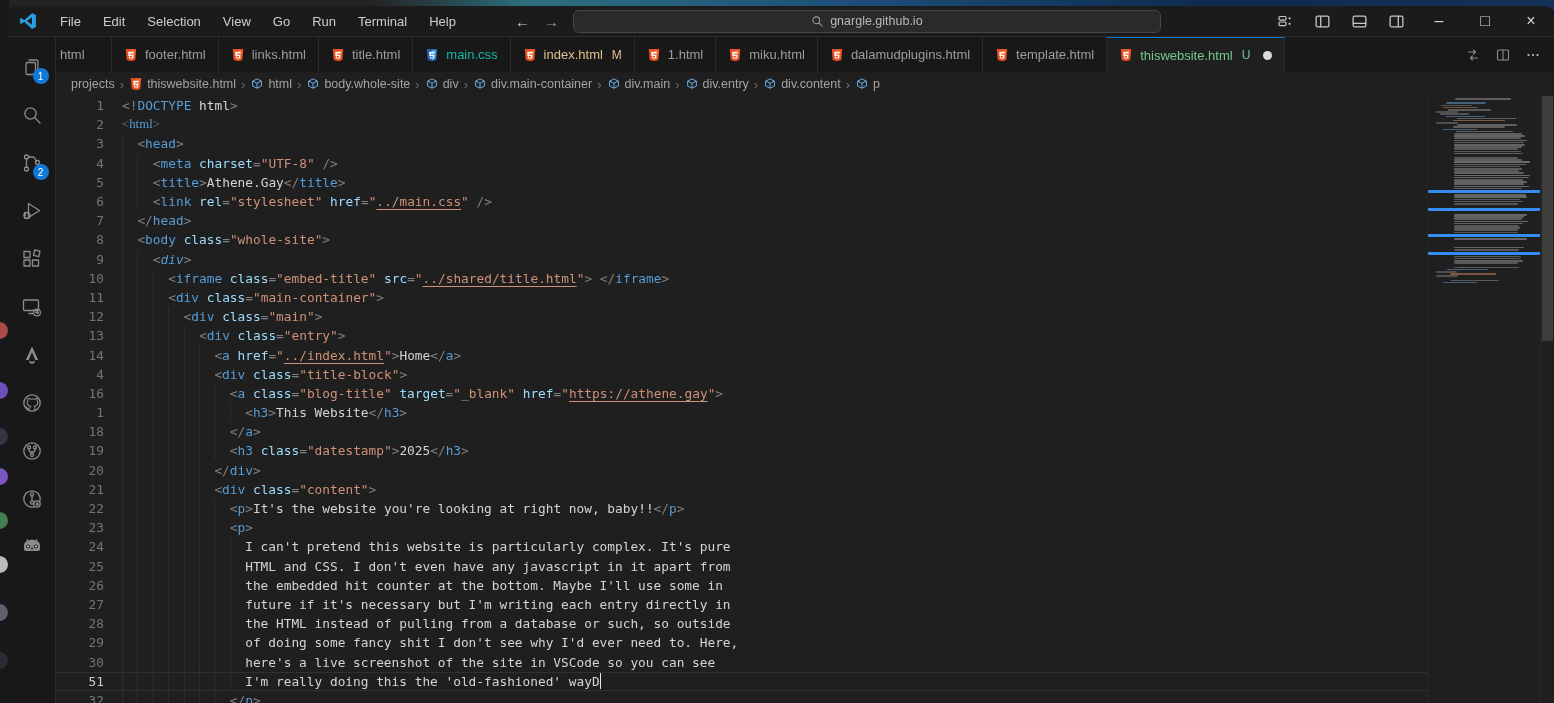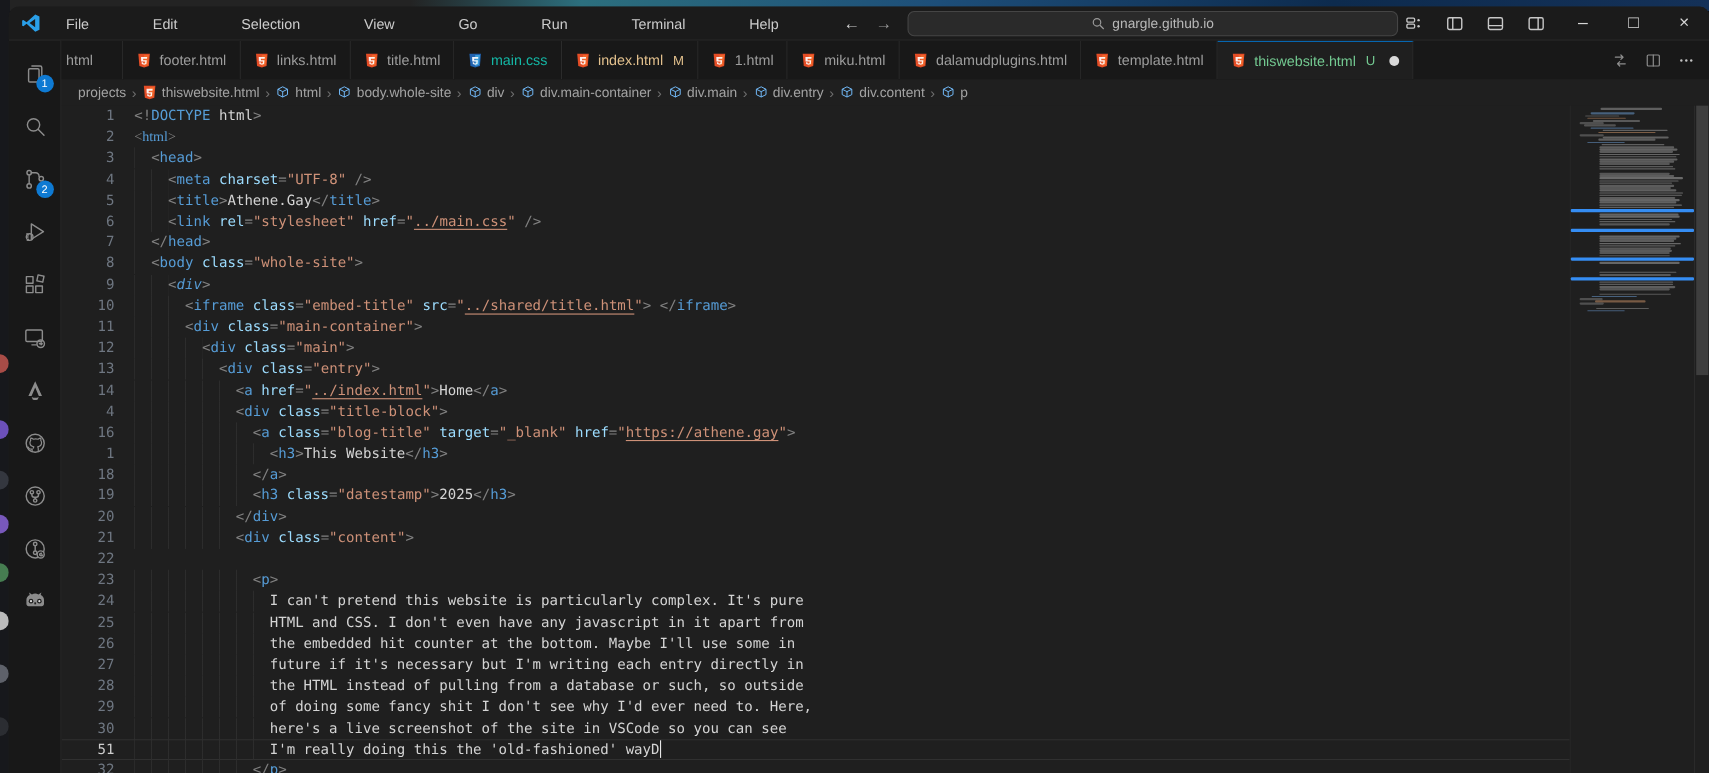--- a/index.html
+++ b/index.html
@@ -9,21 +9,21 @@
     background:linear-gradient(90deg,#232323 0%,#232323 24%,#2c6f7e 34%,#1d4e79 55%,#0d2b4e 78%,#143158 100%); }
   .bg-left { position:absolute; left:0; top:0; width:9px; height:703px; background:#17181c; overflow:hidden; }
   .bg-left .dot { position:absolute; left:-9px; width:17px; height:17px; border-radius:50%; opacity:.85; }
 
   .window { position:absolute; left:8px; top:6px; width:1546px; height:697px; background:#1f1f1f;
     border-radius:9px 9px 0 0; overflow:hidden; display:flex; flex-direction:column; }
 
   
   .titlebar { height:31px; background:#1b1b1b; border-bottom:1px solid #2b2b2b; display:flex; align-items:center; flex:none; }
   .vscode-logo { width:18px; height:18px; margin:0 12px 0 11px; flex:none; }
-  .menus { display:flex; align-items:center; height:100%;gap:36px; }
+  .menus { display:flex; align-items:center; height:100%; }
   .menu-item { color:#cccccc; font-size:13px; padding:0 11px; height:100%; display:flex; align-items:center; cursor:default; }
   .nav-arrows { display:flex; align-items:center; gap:14px; margin:0 14px 0 48px; color:#cfcfcf; font-size:15px; }
   .nav-arrows .fwd { color:#9a9a9a; }
   .cmd-center { width:588px; height:23px; background:#2a2a2a; border:1px solid #454545; border-radius:6px;
     display:flex; align-items:center; justify-content:center; gap:6px; color:#b8b8b8; font-size:12.5px; }
   .cmd-center svg { opacity:.8; }
   .layout-btns { display:flex; align-items:center; gap:9px; margin-left:auto; margin-right:6px; }
   .layout-btns .lbtn { width:28px; height:24px; display:flex; align-items:center; justify-content:center; color:#c8c8c8; }
   .win-controls { display:flex; flex:none; }
   .win-btn { width:46px; height:31px; display:flex; align-items:center; justify-content:center; color:#d6d6d6; }
@@ -523,20 +523,21 @@
             <div class="line">
               <span class="ln">20</span>
               <span class="code" style="padding-left: 92.4px;"><span class="guides" style="width: 92.4px;"></span><span class="tok-p">&lt;/</span><span class="tok-tag">div</span><span class="tok-p">&gt;</span></span>
             </div>
             <div class="line">
               <span class="ln">21</span>
               <span class="code" style="padding-left: 92.4px;"><span class="guides" style="width: 92.4px;"></span><span class="tok-p">&lt;</span><span class="tok-tag">div</span><span class="tok-txt"> </span><span class="tok-attr">class</span><span class="tok-p">=</span><span class="tok-str">"content"</span><span class="tok-p">&gt;</span></span>
             </div>
             <div class="line">
               <span class="ln">22</span>
+              <span class="code" style="padding-left: 107.8px;"><span class="guides" style="width: 107.8px;"></span><span class="tok-p">&lt;</span><span class="tok-tag">p</span><span class="tok-p">&gt;</span><span class="tok-txt">It's the website you're looking at right now, baby!!</span><span class="tok-p">&lt;/</span><span class="tok-tag">p</span><span class="tok-p">&gt;</span></span>
             </div>
             <div class="line">
               <span class="ln">23</span>
               <span class="code" style="padding-left: 107.8px;"><span class="guides" style="width: 107.8px;"></span><span class="tok-p">&lt;</span><span class="tok-tag">p</span><span class="tok-p">&gt;</span></span>
             </div>
             <div class="line">
               <span class="ln">24</span>
               <span class="code" style="padding-left: 123.2px;"><span class="guides" style="width: 123.2px;"></span><span class="tok-txt">I can't pretend this website is particularly complex. It's pure</span></span>
             </div>
             <div class="line">

